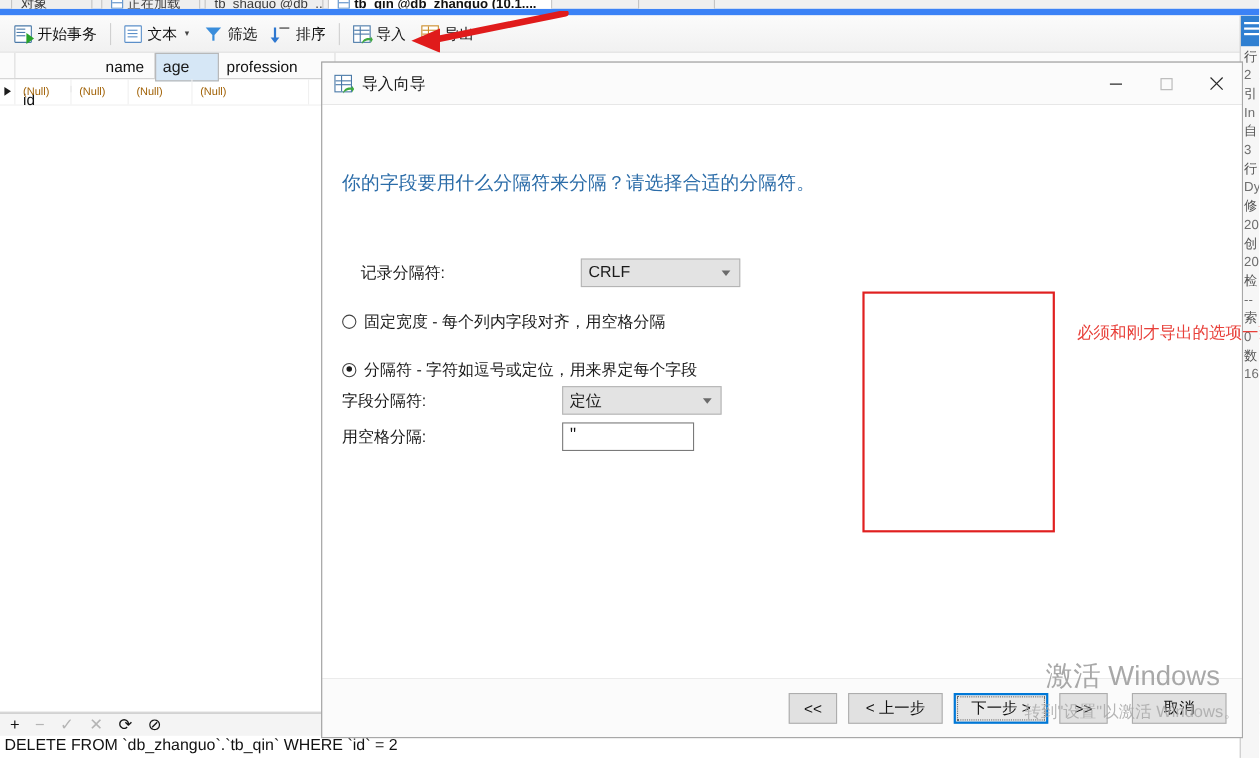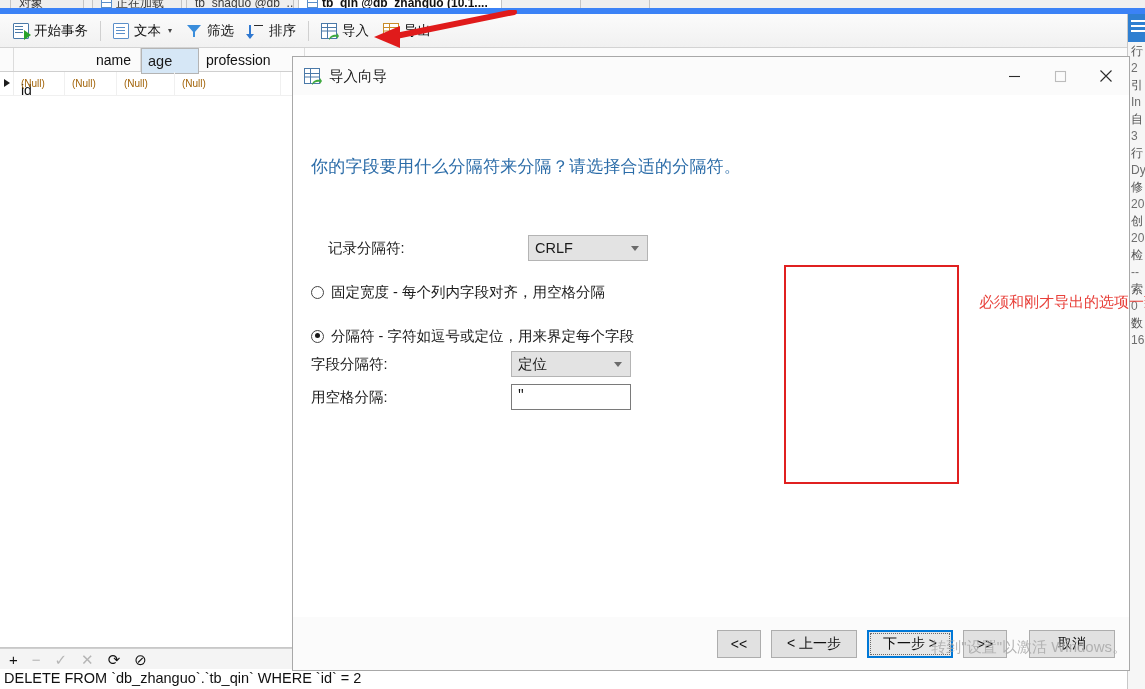--- a/index.html
+++ b/index.html
@@ -126,21 +126,21 @@
          font-size:14px; color:#111; display:flex; align-items:center; justify-content:center;
          cursor:default; }
   .fbtn.primary{ background:#e8e8e8; border:2px solid #0078d7; outline:1px dotted #6a6a6a;
                  outline-offset:-4px; font-weight:normal; }
   .fbtn.wide{ min-width:86px; }
 
   
   .form{ position:absolute; left:18px; top:140px; width:700px; }
   .frow{ display:flex; align-items:center; height:26px; }
   .flabel{ width:200px; font-size:14.5px; color:#1a1a1a; }
-  .sel{ width:120px; height:26px; background:#e3e3e3; border:1px solid #b4b4b4;
+  .sel{ width:145px; height:26px; background:#e3e3e3; border:1px solid #b4b4b4;
         display:flex; align-items:center; padding:0 6px; font-size:14.5px; color:#1a1a1a;
         justify-content:space-between; cursor:default; }
   .sel .chev{ width:0;height:0; border-left:4.5px solid transparent; border-right:4.5px solid transparent;
               border-top:5px solid #6b6b6b; margin-right:2px; }
   .txtin{ width:120px; height:26px; background:#fff; border:1px solid #7a7a7a;
           font-size:13px; color:#111; padding:2px 5px; font-family:"Liberation Mono", monospace; }
   .radiorow{ display:flex; align-items:center; gap:7px; height:30px; font-size:14.5px; color:#1a1a1a; }
   .radio{ width:13px; height:13px; border:1.4px solid #444; border-radius:50%; position:relative;
           flex:0 0 13px; background:#fff; cursor:default; }
   .radio.on:after{ content:""; position:absolute; left:2.5px; top:2.5px; width:5px; height:5px;
@@ -357,15 +357,16 @@
     <div class="dlg-foot">
       <div class="fbtn">&lt;&lt;</div>
       <div class="fbtn wide">&lt; 上一步</div>
       <div class="fbtn wide primary">下一步 &gt;</div>
       <div class="fbtn">&gt;&gt;</div>
       <div class="fbtn wide" style="margin-left:12px;">取消</div>
     </div>
 
   </div>
 
+  <div class="wm1">激活 Windows</div>
   <div class="wm2">转到"设置"以激活 Windows。</div>
 
 </div>
 
 </body></html>

